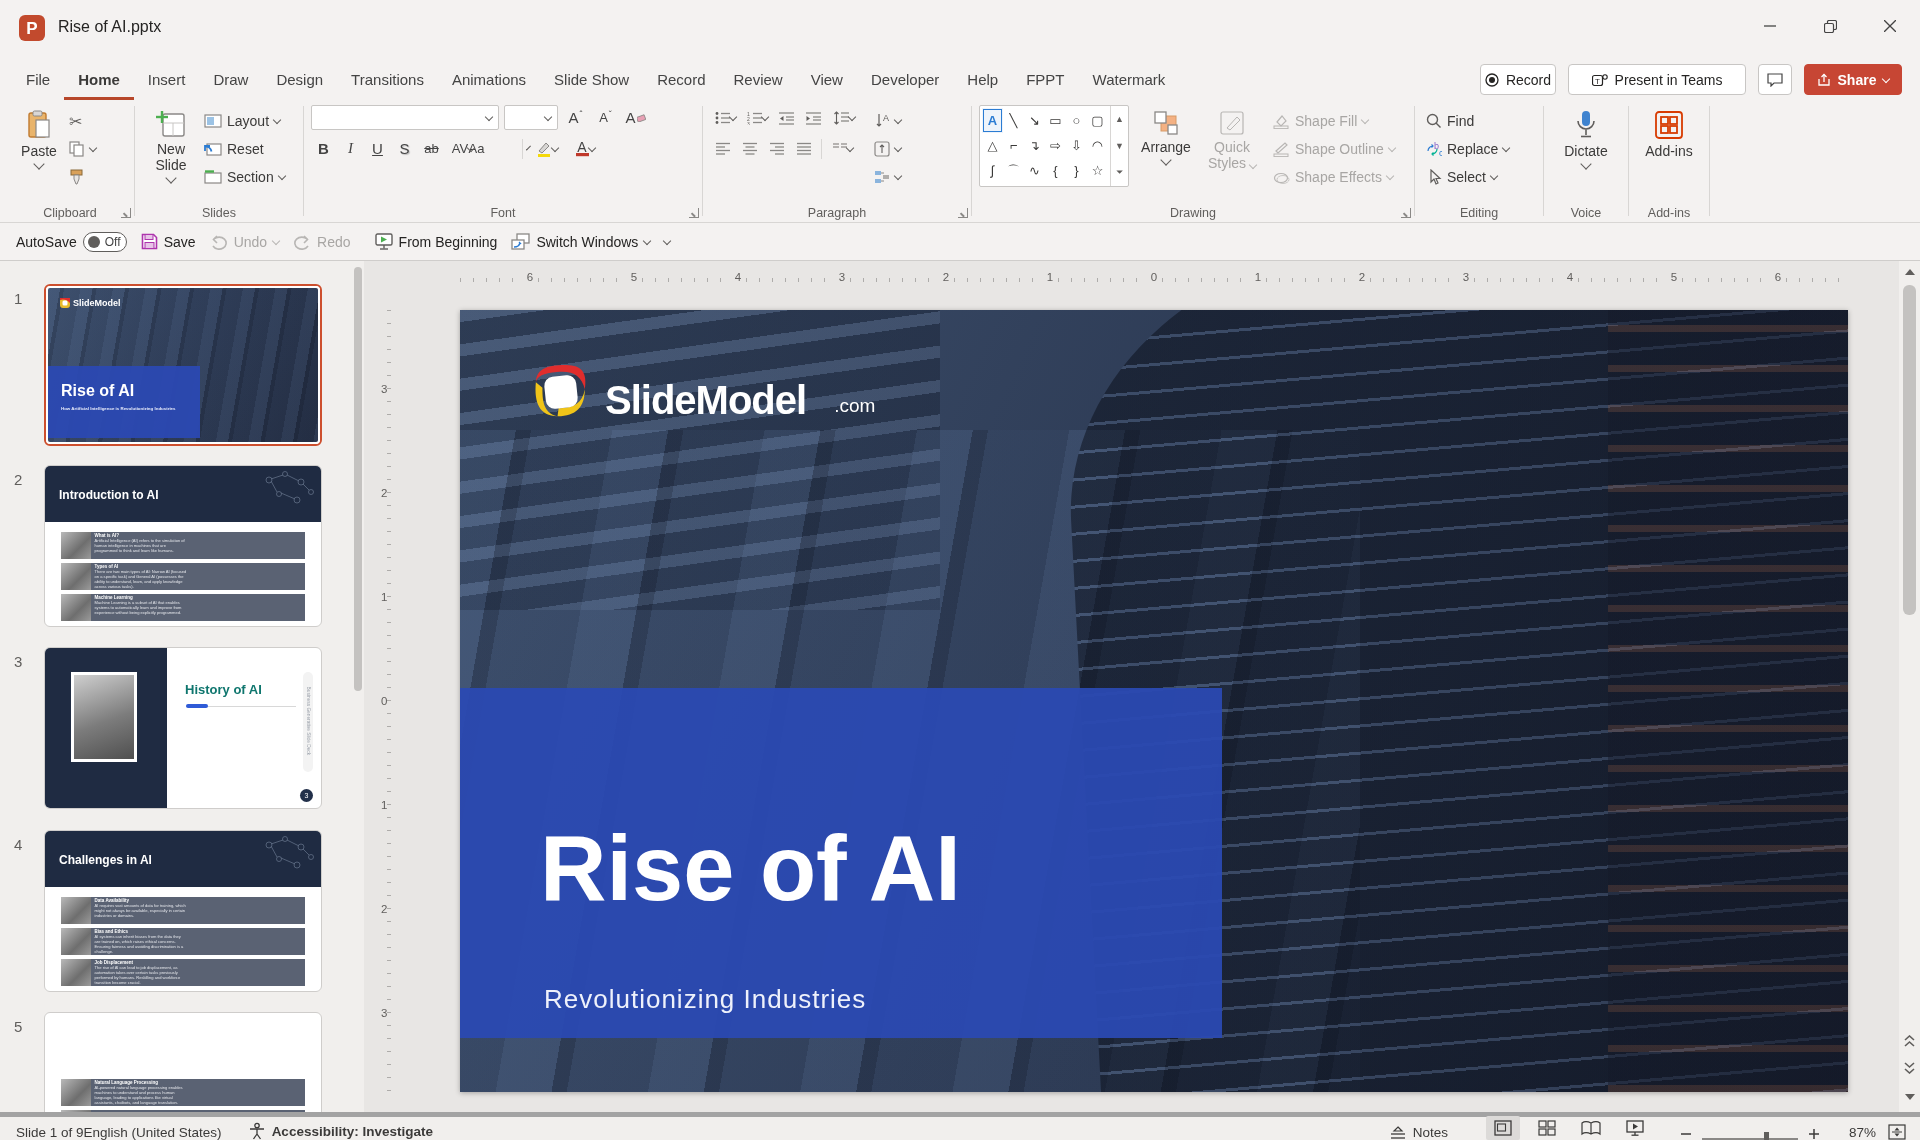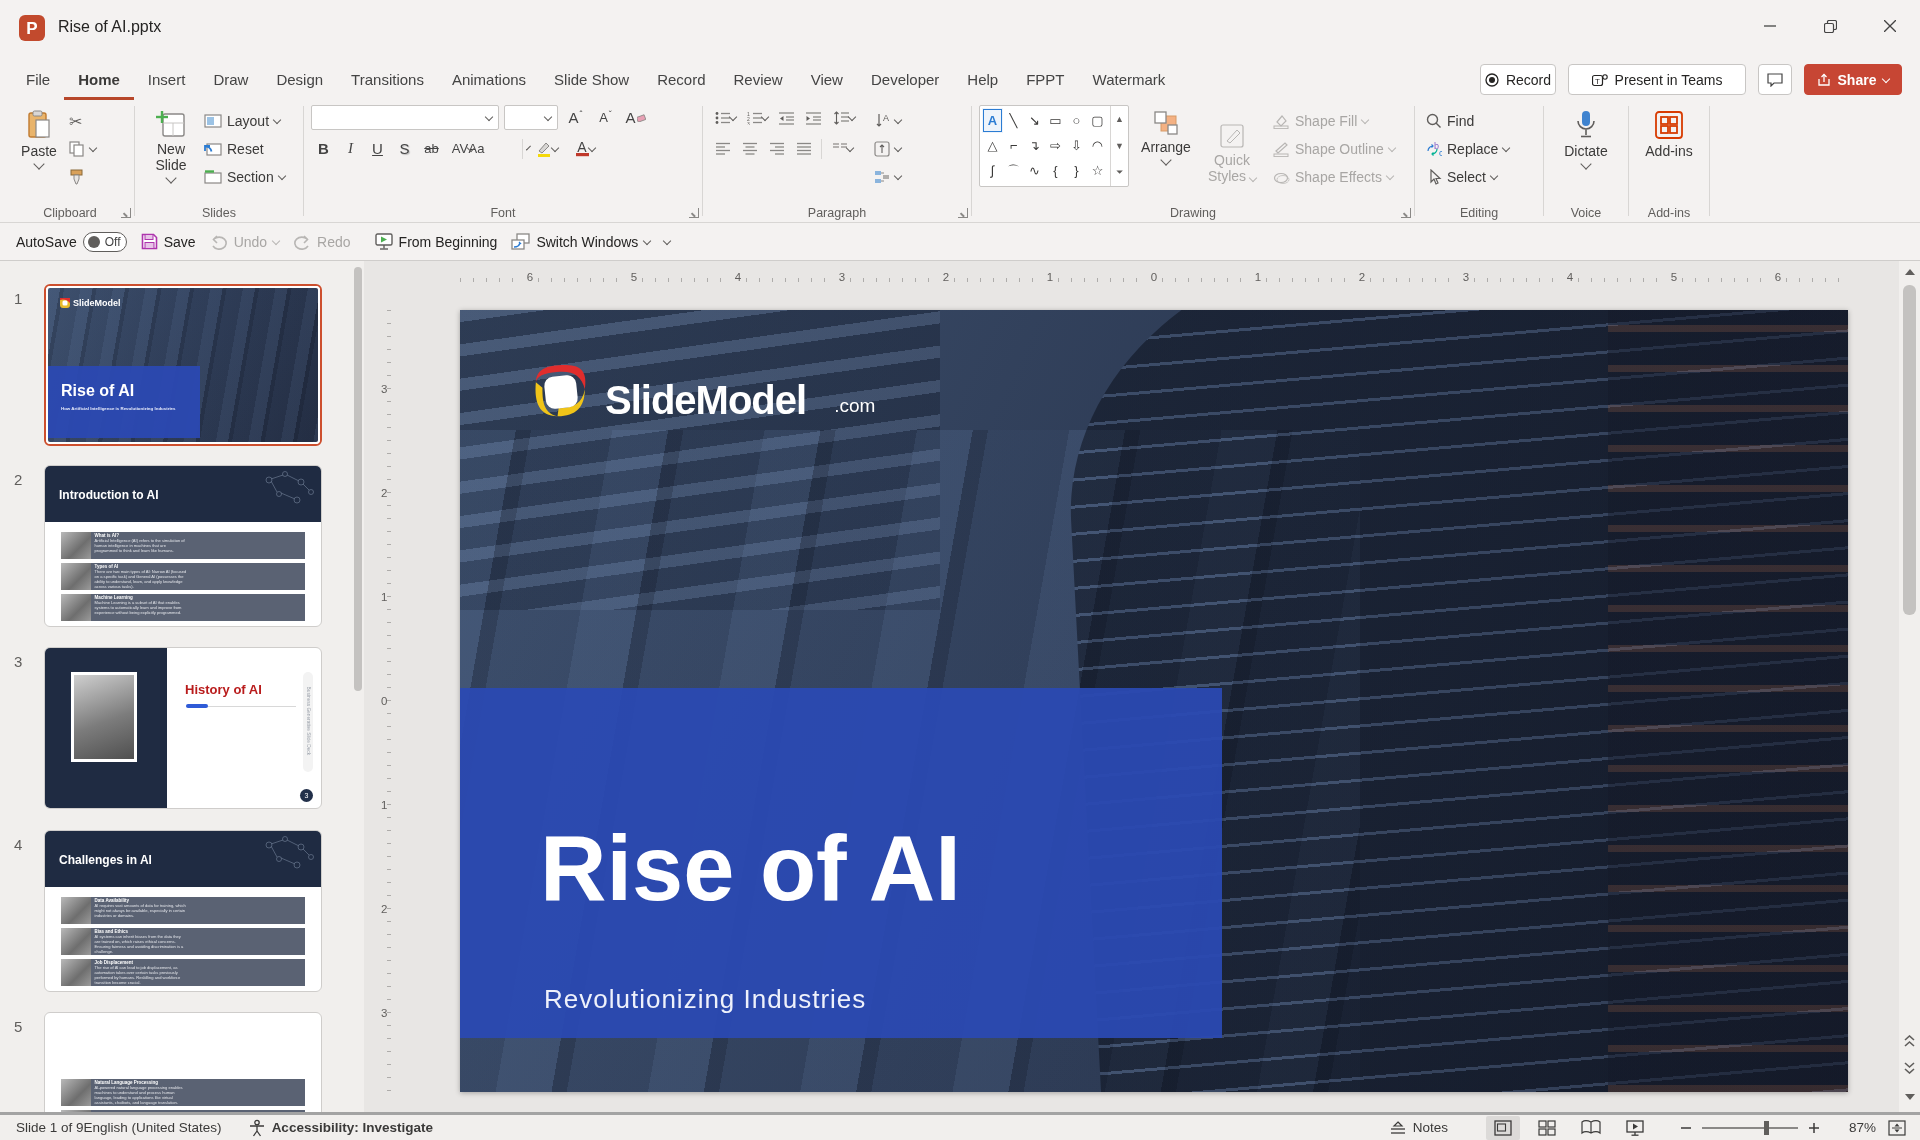--- a/index.html
+++ b/index.html
@@ -110,38 +110,38 @@
   .t-header .ttl{position:absolute;left:14px;top:22px;color:#fff;font-weight:bold;font-size:12px;}
   .molecule{position:absolute;right:4px;top:2px;opacity:.5;}
   .t-row{position:absolute;left:16px;right:16px;height:27px;background:#5a6273;display:flex;}
   .t-row .img{width:30px;height:27px;background:linear-gradient(135deg,#b9b9b9,#6e6e6e 60%,#9b9b9b);flex:none;}
   .t-rowtxt{transform:scale(.45);transform-origin:0 0;width:222%;padding:3px 0 0 8px;color:#fff;}
   .t-rowtxt .h{font-size:10px;font-weight:bold;line-height:12px;}
   .t-rowtxt .t{font-size:9px;line-height:10.5px;color:#e3e5ea;}
   
   .t3-left{position:absolute;left:0;top:0;width:122px;height:100%;background:#1f2b42;}
   .t3-photo{position:absolute;left:26px;top:24px;width:66px;height:90px;background:linear-gradient(160deg,#cfcfcf,#7c7c7c 55%,#4f4f4f);border:3px solid #fff;box-sizing:border-box;}
-  .t3-title{position:absolute;left:140px;top:34px;font-size:13px;font-weight:bold;color:#b91c1c;}
+  .t3-title{position:absolute;left:140px;top:34px;font-size:13px;font-weight:bold;color:#0f766e;}
   .t3-bar{position:absolute;left:141px;top:56px;width:22px;height:4px;background:#2f5bd7;border-radius:2px;}
   .t3-line{position:absolute;left:141px;top:57.5px;width:110px;height:1px;background:#d8d8d8;}
   .t3-side{position:absolute;right:8px;top:24px;width:10px;height:100px;background:#f3f3f3;border-radius:5px;}
   .t3-sidetext{position:absolute;right:9px;top:30px;font-size:6px;color:#9aa0aa;writing-mode:vertical-rl;transform:scale(.8);}
   .t3-badge{position:absolute;right:8px;bottom:6px;width:13px;height:13px;border-radius:50%;background:#22304a;color:#fff;
             font-size:7px;display:flex;align-items:center;justify-content:center;}
   
   .t1-photo{position:absolute;inset:0;background:linear-gradient(115deg,#3d4f6c,#2e3c56 45%,#20293d);}
   .t1-glass{position:absolute;inset:0;opacity:.7;background:repeating-linear-gradient(100deg,rgba(110,140,185,.22) 0 12px,rgba(25,33,50,.3) 12px 16px,rgba(70,92,128,.12) 16px 32px);}
   .t1-blue{position:absolute;left:0;top:78px;width:152px;height:72px;background:rgba(43,73,178,.95);}
   .t1-title{position:absolute;left:13px;top:16px;color:#fff;font-weight:bold;font-size:16px;}
   .t1-sub{position:absolute;left:13px;top:40px;width:110px;color:#e8ecfa;font-size:8px;transform:scale(.55);transform-origin:0 0;width:200%;line-height:9px;font-weight:bold;}
   .t1-logo{position:absolute;left:12px;top:10px;display:flex;align-items:center;gap:3px;}
   .t1-logo span{color:#fff;font-size:9px;font-weight:bold;}
   
-  #statusbar{position:absolute;left:0;top:1112px;width:1920px;height:28px;background:#f1efed;border-top:3px solid #a3a3a3;
-             box-sizing:border-box;display:flex;align-items:center;font-size:13.5px;color:#3b3a39;}
+  #statusbar{position:absolute;left:0;top:1112px;width:1920px;height:28px;background:#f1efed;border-top:5px solid #a3a3a3;
+             box-sizing:border-box;display:flex;align-items:flex-end;font-size:13.5px;color:#3b3a39;}
   .sitem{display:flex;align-items:center;gap:6px;}
   .viewbtn{width:34px;height:24px;display:flex;align-items:center;justify-content:center;border-radius:2px;}
   .viewbtn.active{background:#dcdad8;}
   #zoomtrack{width:96px;height:2px;background:#8a8886;position:relative;}
   #zoomknob{position:absolute;left:62px;top:-6px;width:5px;height:14px;background:#605e5c;}
 </style>
 </head>
 <body>
 
 <div id="app">
@@ -516,21 +516,21 @@
       </div>
       <div class="bigbtn" style="width:58px;">
         <svg width="26" height="26">
             <rect x="8" y="6" width="15" height="15" fill="#f4b183" stroke="#d69a66" stroke-width="1"></rect>
             <rect x="2" y="2" width="11" height="11" fill="#fff" stroke="#8a8886" stroke-width="1.3"></rect>
             <rect x="15" y="15" width="9" height="9" fill="#fff" stroke="#8a8886" stroke-width="1.3"></rect>
           </svg>
         <span class="lbl">Arrange</span>
         <span class="chev"></span>
       </div>
-      <div class="bigbtn dis" style="width:58px;justify-content:center;">
+      <div class="bigbtn dis" style="width:58px;">
         <svg width="26" height="26">
             <rect x="2" y="2" width="22" height="22" rx="2" fill="#eceae8" stroke="#b8b6b4" stroke-width="1.2"></rect>
             <path d="M8 18 L18 7 L21 10 L11 20 z" fill="#d0cecc" stroke="#b8b6b4" stroke-width="1"></path>
           </svg>
         <span class="lbl"><span>Quick</span><br><span>Styles</span> <span class="chev sm" style="border-color:#b8b6b4;"></span></span>
       </div>
       <div class="minicol">
         <div class="rsm dis">
           <svg width="17" height="15">
               <path d="M4 8 L9 2 L13 7 L8 12 z" fill="none" stroke="#b8b6b4" stroke-width="1.2"></path>

